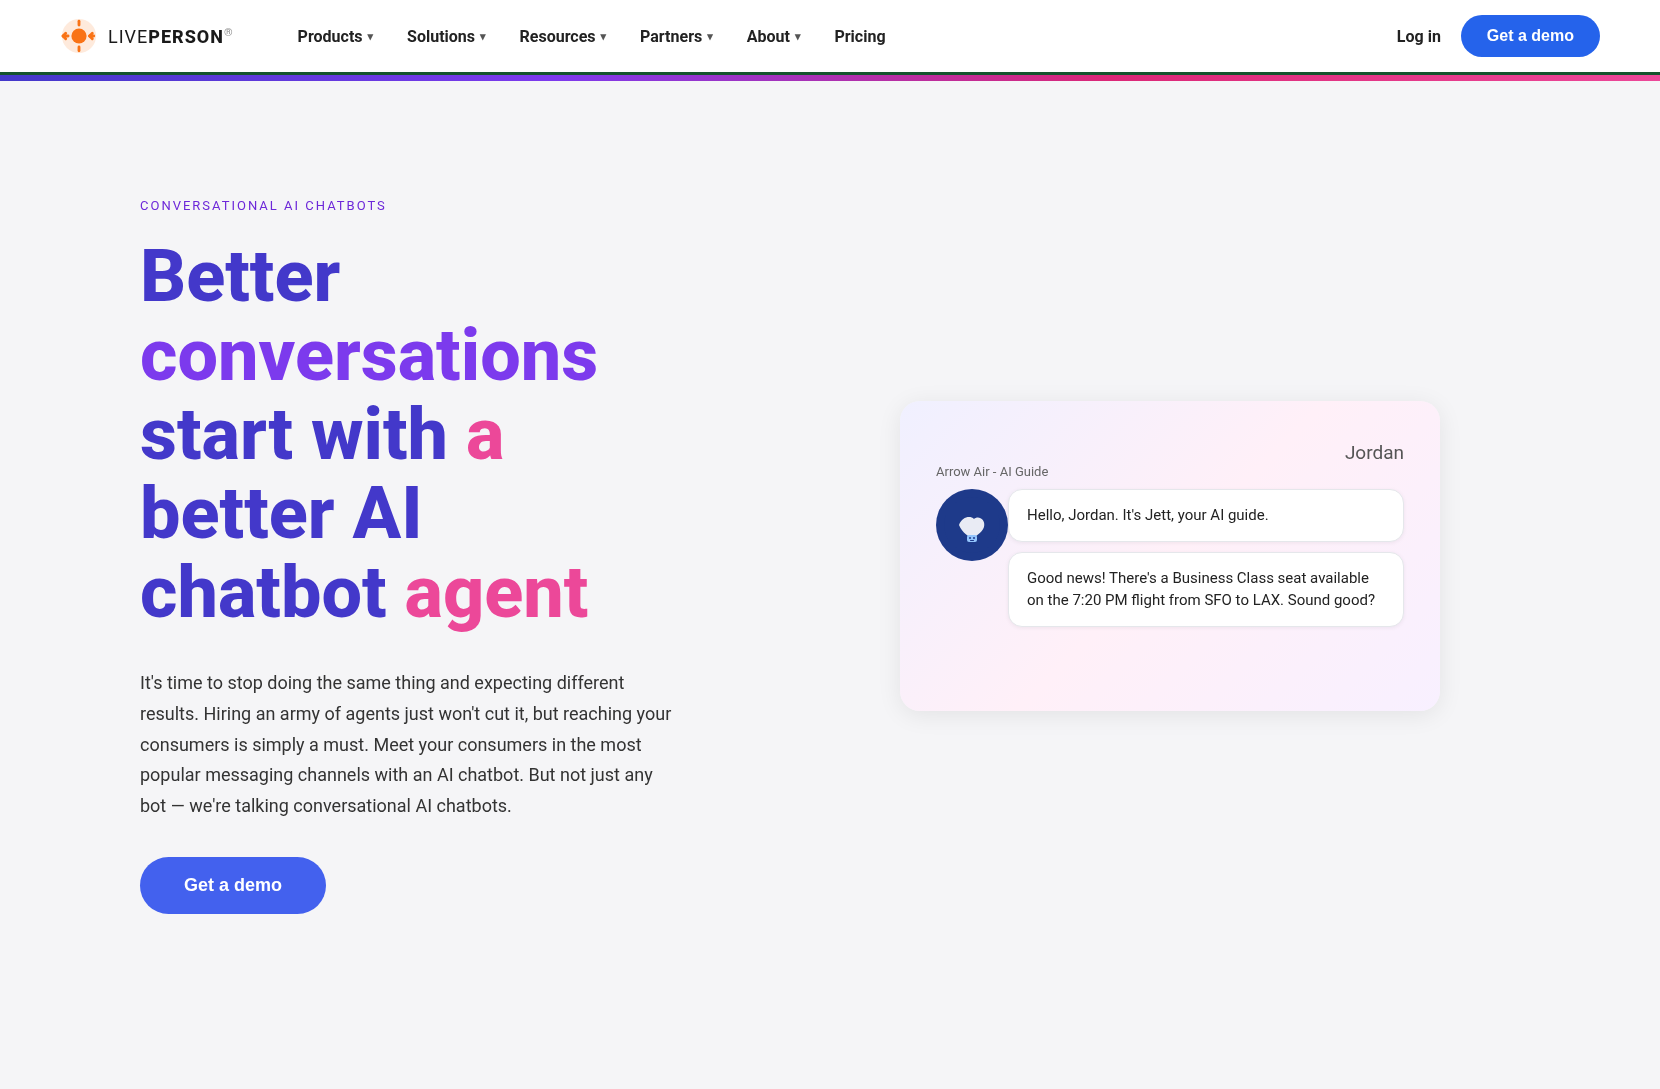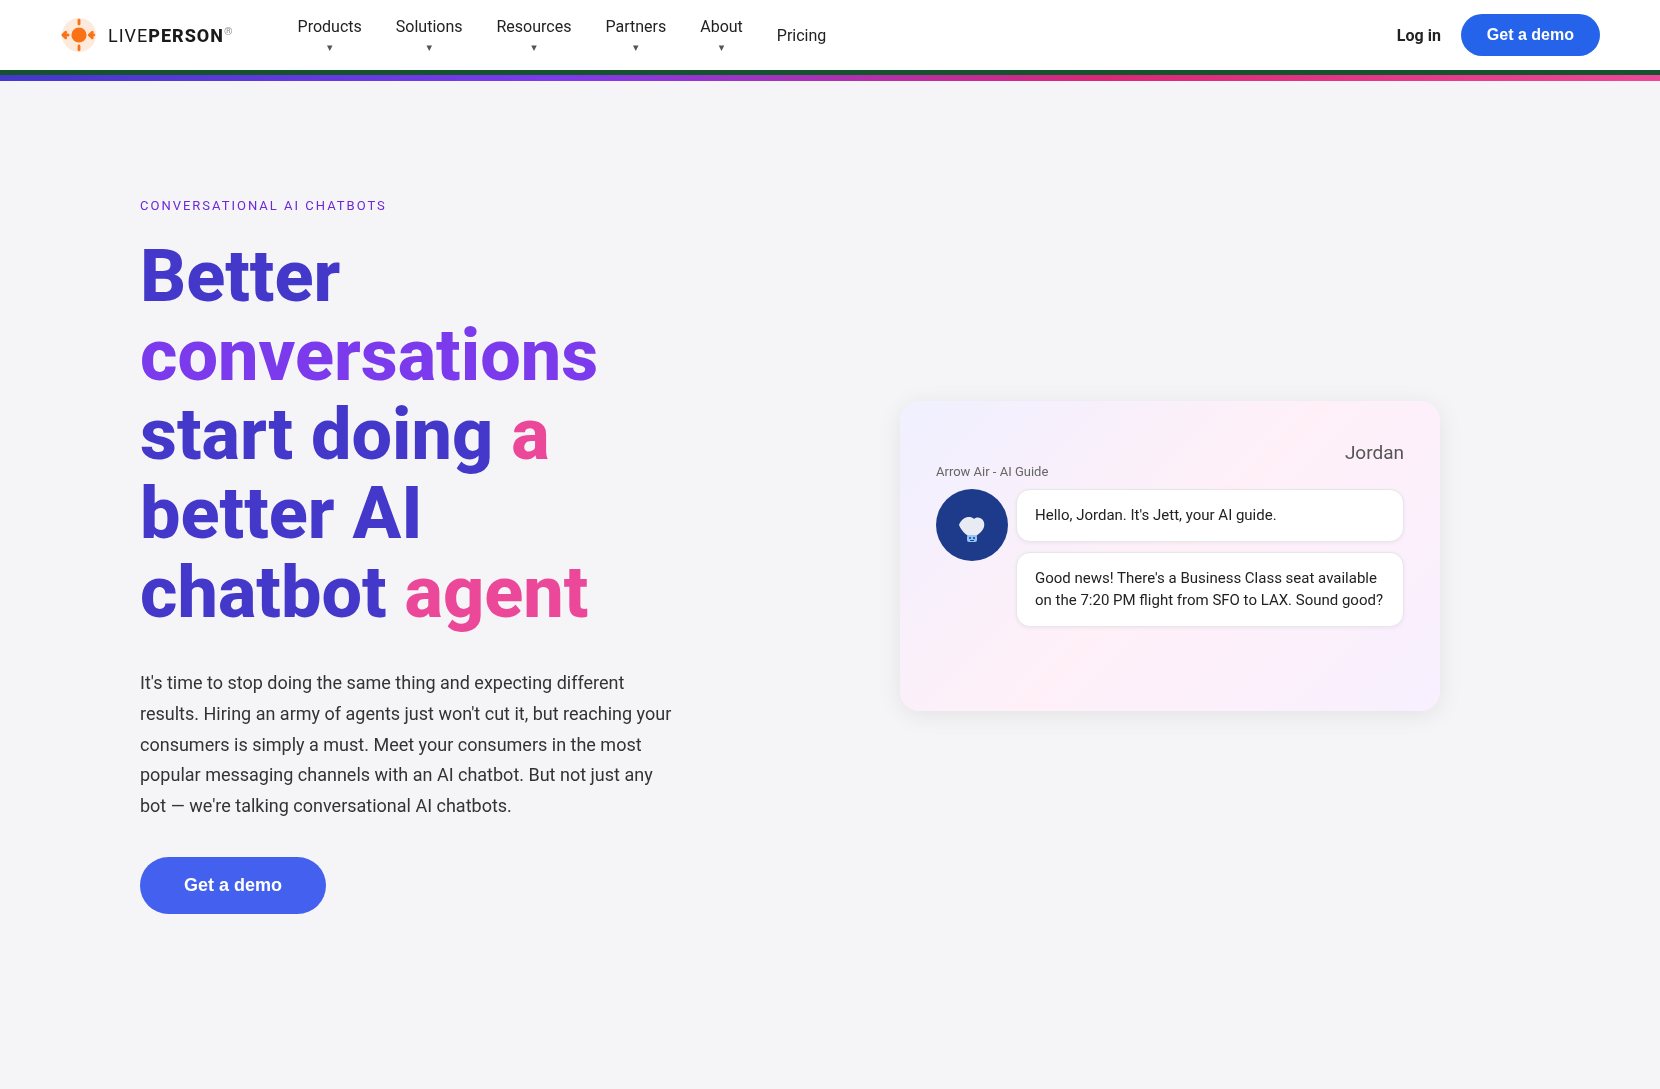--- a/index.html
+++ b/index.html
@@ -5,21 +5,21 @@
     * { margin: 0; padding: 0; box-sizing: border-box; }
     body { font-family: -apple-system, BlinkMacSystemFont, 'Segoe UI', Roboto, sans-serif; background: #f5f5f7; width: 1660px; min-height: 1089px; overflow-x: hidden; }
 
     
     .navbar {
       background: #ffffff;
       display: flex;
       align-items: center;
       padding: 0 60px;
       height: 75px;
-      border-bottom: 5px solid #14532d;
+      border-bottom: 3px solid #14532d;
       position: relative;
       z-index: 10;
     }
     .logo-area {
       display: flex;
       align-items: center;
       gap: 10px;
       margin-right: 50px;
       flex-shrink: 0;
     }
@@ -46,22 +46,21 @@
     .nav-item {
       display: flex;
       align-items: center;
       gap: 5px;
       padding: 8px 14px;
       font-size: 16px;
       color: #222;
       cursor: pointer;
       border-radius: 6px;
       white-space: nowrap;
-      font-weight: 400;
-      flex-direction: column;
+      font-weight: 700;
     }
     .chevron {
       font-size: 11px;
       color: #555;
     }
     .nav-actions {
       display: flex;
       align-items: center;
       gap: 20px;
     }
@@ -179,21 +178,21 @@
       max-width: 80%;
       margin-bottom: 24px;
     }
     .chat-agent-label {
       font-size: 13px;
       color: #666;
       margin-bottom: 10px;
     }
     .chat-bot-area {
       display: flex;
-      gap: 8px;
+      gap: 0;
       align-items: flex-start;
     }
     .bot-avatar {
       width: 72px;
       height: 72px;
       background: #1e3a8a;
       border-radius: 50%;
       display: flex;
       align-items: center;
       justify-content: center;
@@ -278,21 +277,21 @@
 
 <div class="gradient-bar"></div>
 
 <section class="hero">
   <div class="hero-left">
     <p class="hero-eyebrow">CONVERSATIONAL AI CHATBOTS</p>
 
     <h1 class="hero-heading">
       <span class="word-better1">Better</span><br>
       <span class="word-conversations">conversations</span><br>
-      <span class="word-start">start </span><span class="word-with">doing </span><span class="word-a">a</span><br>
+      <span class="word-start">start </span><span class="word-with">with </span><span class="word-a">a</span><br>
       <span class="word-better2">better </span><span class="word-ai">AI</span><br>
       <span class="word-chatbot">chatbot </span><span class="word-agent">agent</span>
     </h1>
 
     <p class="hero-body">It's time to stop doing the same thing and expecting different results. Hiring an army of agents just won't cut it, but reaching your consumers is simply a must. Meet your consumers in the most popular messaging channels with an AI chatbot. But not just any bot — we're talking conversational AI chatbots.</p>
 
     <button class="hero-cta">Get a demo</button>
   </div>
 
   <div class="hero-right">

